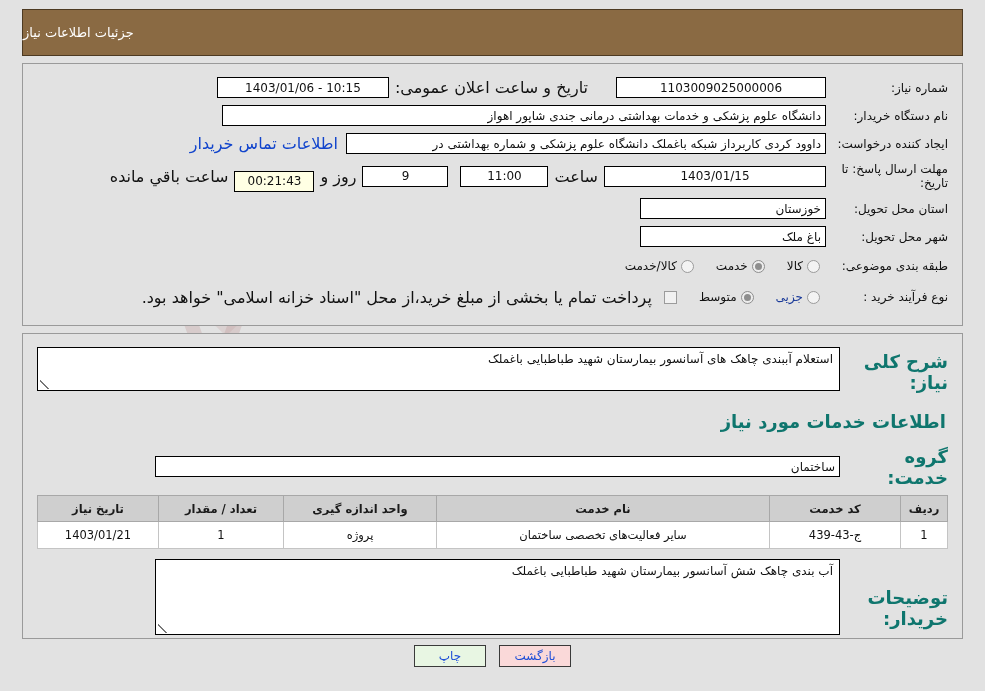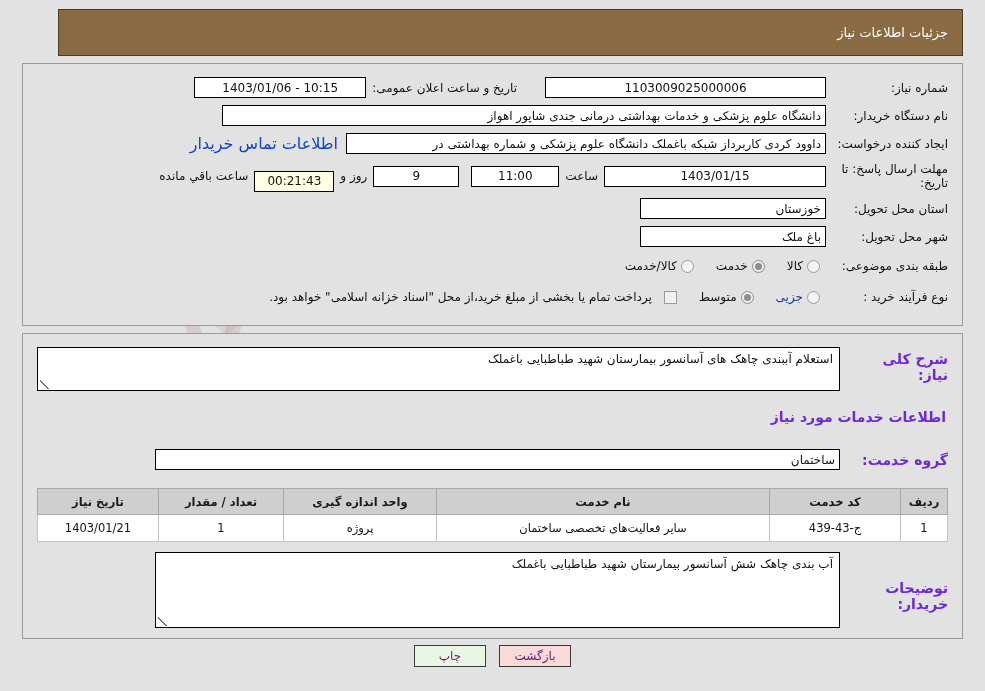--- a/index.html
+++ b/index.html
@@ -36,23 +36,22 @@
   .wm-v{
     position:absolute;top:322px;left:183px;width:96px;height:70px;
     color:rgba(190,150,150,.30);font-size:78px;font-weight:bold;line-height:.8;
     direction:ltr;
   }
   
   .titlebar{
     position:absolute;top:9px;right:22px;left:22px;height:47px;
     background:#8a6a43;border:1px solid #4d3a22;
     box-sizing:border-box;
-    display:flex;align-items:center;justify-content:flex-start;
+    display:flex;align-items:center;justify-content:flex-end;
     z-index:2;
-    margin-left:36px;
   }
   .titlebar .t{color:#fff;font-size:13px;padding-right:14px;}
   
   .panel{
     position:absolute;right:22px;left:22px;
     background:#e2e2e2;border:1px solid #9a9a9a;
     box-sizing:border-box;z-index:1;
   }
   #panel-top{top:63px;height:263px;}
   #panel-mid{top:333px;height:306px;}
@@ -65,21 +64,21 @@
   }
   .lbl.two{line-height:14px;}
   .fld{
     background:#fff;border:1px solid #000;height:21px;
     box-sizing:border-box;font-size:12px;color:#111;
     display:flex;align-items:center;
     padding:0 4px;white-space:nowrap;overflow:hidden;
   }
   .fld.center{justify-content:center;}
   .fld.right{justify-content:flex-start;}
-  .inline-lbl{padding:0 6px;font-size:12px;white-space:nowrap;}
+  .inline-lbl{padding:0 6px;font-size:16px;white-space:nowrap;}
   .link{color:#1144cc;font-size:16px;white-space:nowrap;cursor:pointer;}
   .timer{
     background:#ffffe4;border:1px solid #000;height:21px;width:80px;
     box-sizing:border-box;display:flex;align-items:center;justify-content:center;
     font-size:12px;
     margin-top:10px;
   }
   
   .radio{
     width:13px;height:13px;border-radius:50%;
@@ -100,42 +99,42 @@
   
   .ta{
     background:#fff;border:1px solid #000;box-sizing:border-box;
     font-size:12px;padding:4px 6px;position:relative;overflow:hidden;
   }
   .ta:after{
     content:"";position:absolute;left:2px;bottom:1px;width:9px;height:9px;
     background:
       linear-gradient(45deg,transparent 0 42%,#777 42% 52%,transparent 52% 100%);
   }
-  .sect-title{font-size:14px;font-weight:bold;color:#6d28d9;}
+  .sect-title{font-size:18px;font-weight:bold;color:#0f766e;}
   
   table.items{
     border-collapse:collapse;width:100%;font-size:11.5px;background:#fff;
   }
   table.items th{
     background:#cfcfcf;border:1px solid #a8a8a8;
     font-weight:bold;color:#1a1a1a;height:25px;padding:0 6px;text-align:center;
   }
   table.items td{
     border:1px solid #c4c4c4;background:#fff;height:26px;padding:0 6px;
     text-align:center;color:#111;
   }
   
   .btnbar{
     position:absolute;top:645px;right:0;left:0;display:flex;
     justify-content:center;gap:13px;z-index:2;
   }
   .btn{
     border:1px solid #3a3a3a;height:22px;min-width:72px;
     display:flex;align-items:center;justify-content:center;
-    font-size:12px;color:#701a75;cursor:pointer;box-sizing:border-box;
+    font-size:12px;color:#1d4ed8;cursor:pointer;box-sizing:border-box;
   }
   .btn-print{background:#e8f6e3;}
   .btn-back{background:#fad9d9;}
 </style>
 </head>
 <body>
 
 <div class="watermark">
   <div class="wm-shield"></div>
   <div class="wm-v">V</div>
@@ -144,21 +143,21 @@
 
 <div class="titlebar">
   <span class="t">جزئیات اطلاعات نیاز</span>
 </div>
 
 <div class="panel" id="panel-top">
   <div style="padding:11px 14px 0 14px;">
 
     <div class="row">
       <div class="lbl">شماره نیاز:</div>
-      <div class="fld center" style="width:281px;">1103009025000006</div>
+      <div class="fld center" style="width:210px;">1103009025000006</div>
       <div style="flex:0 0 22px;"></div>
       <div class="inline-lbl">تاریخ و ساعت اعلان عمومی:</div>
       <div class="fld center" style="width:172px;">10:15 - 1403/01/06</div>
     </div>
 
     <div class="row">
       <div class="lbl">نام دستگاه خریدار:</div>
       <div class="fld right" style="width:604px;justify-content:flex-start;">دانشگاه علوم پزشکی و خدمات بهداشتی درمانی جندی شاپور اهواز</div>
     </div>
 

